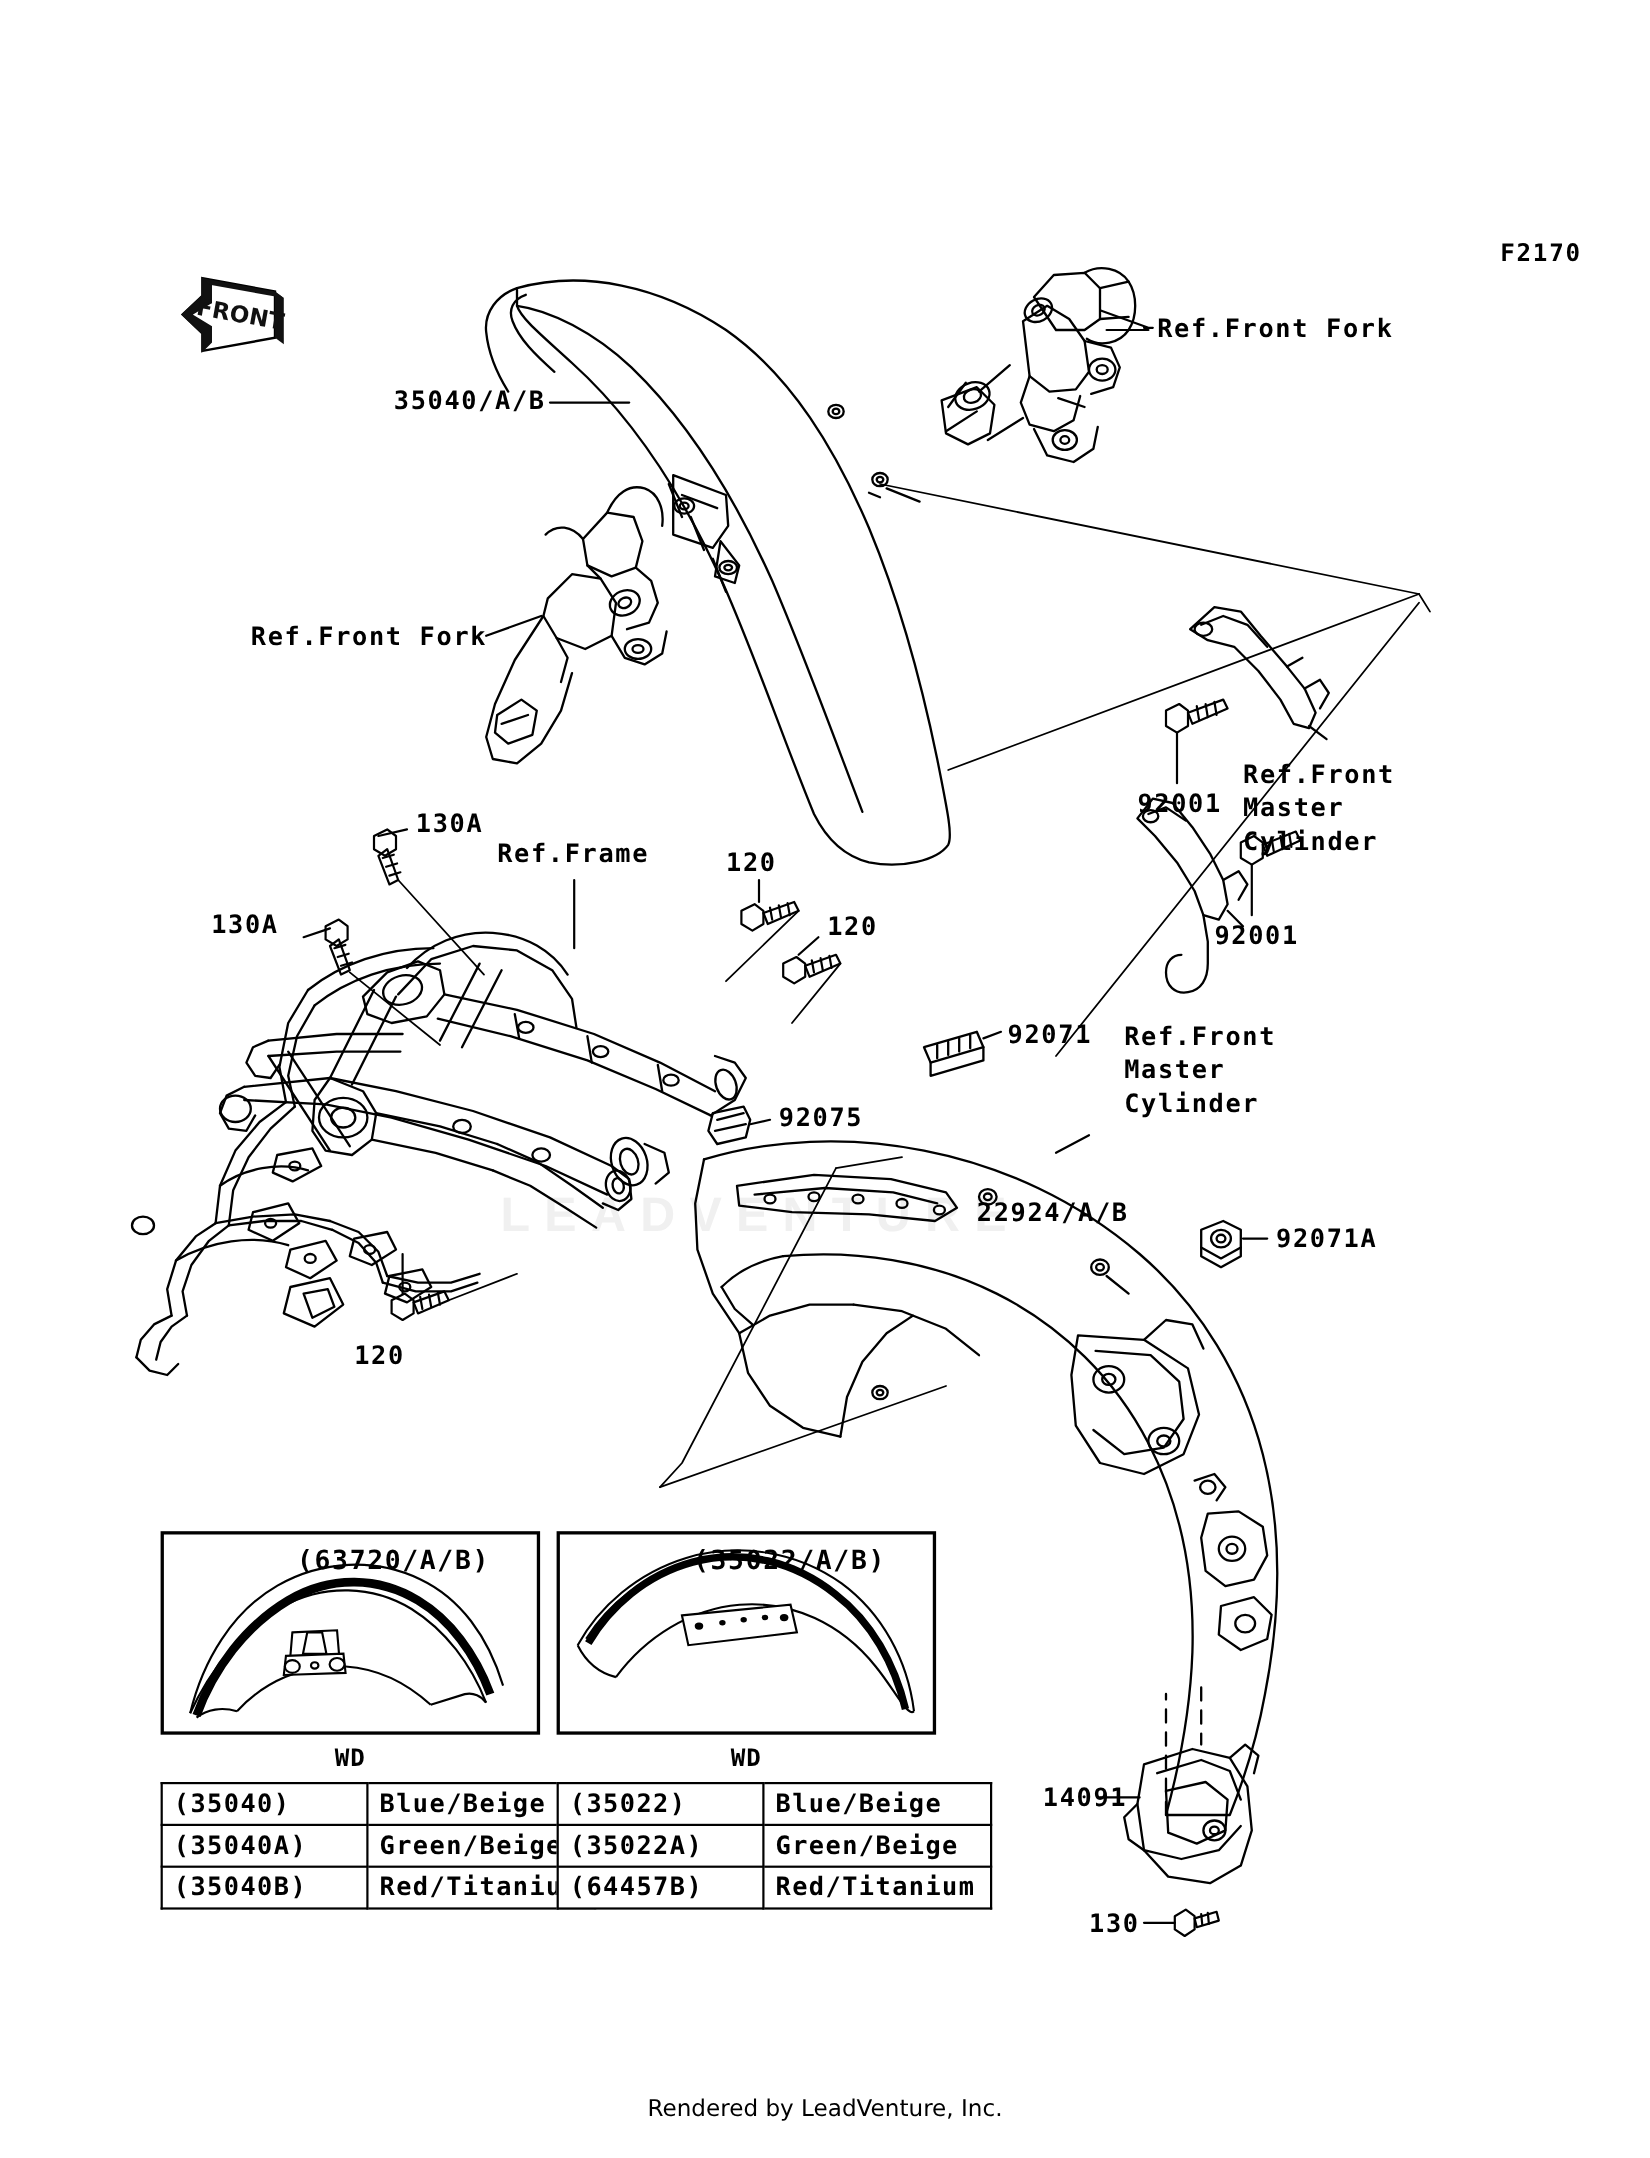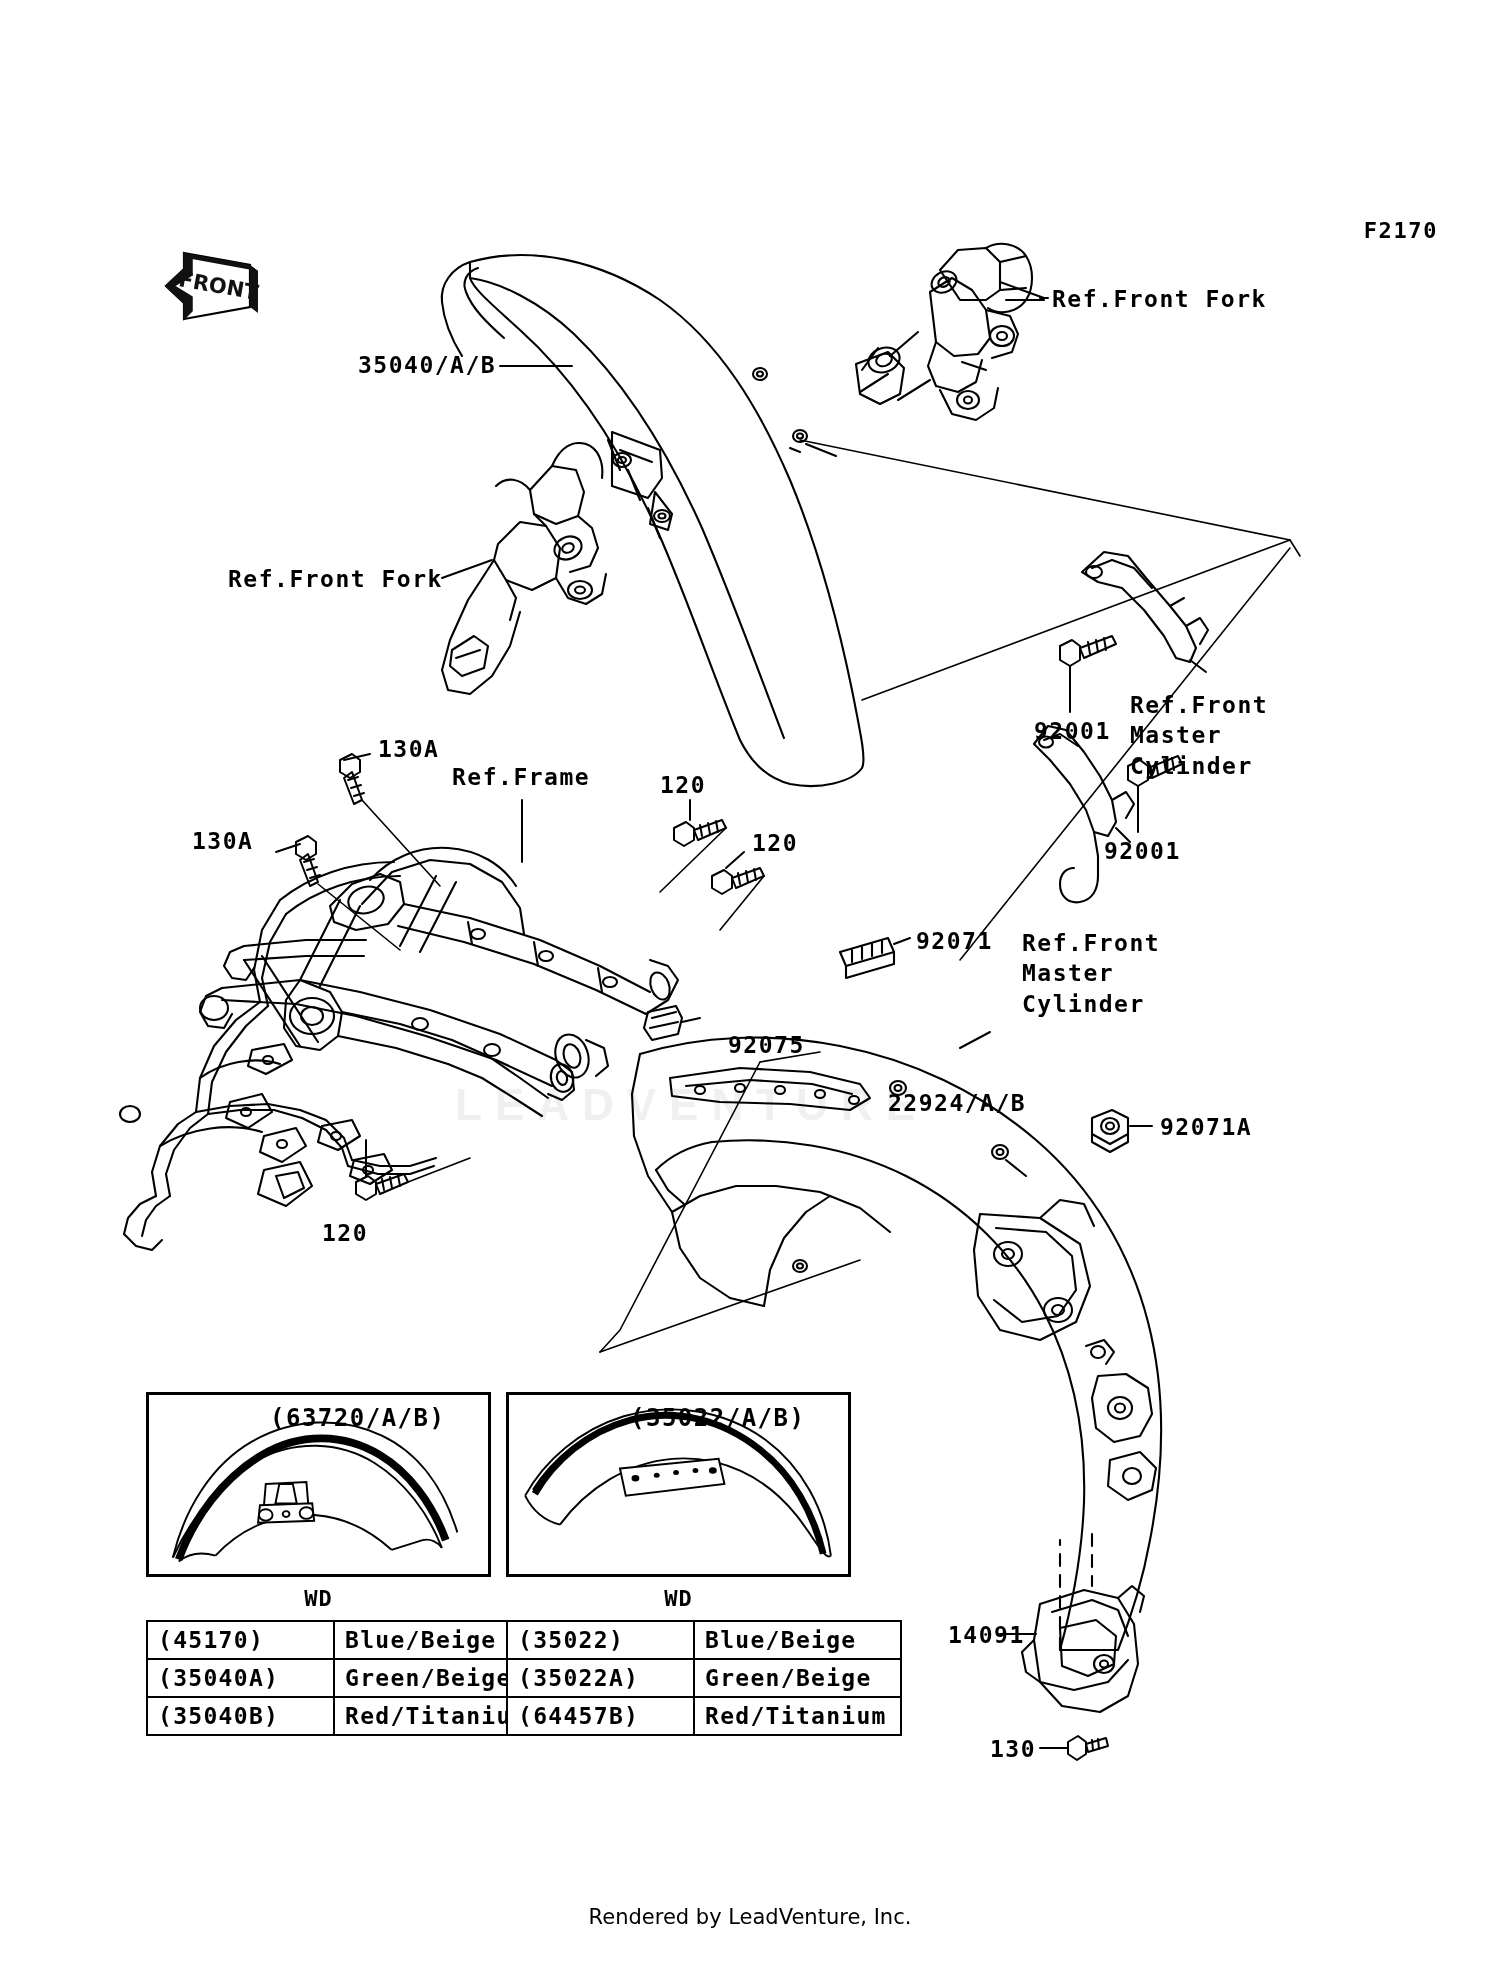--- a/index.html
+++ b/index.html
@@ -493,21 +493,21 @@
   <div class="lbl" style="left:192px; top:826px;">130A</div>
 
   <div class="lbl" style="left:660px; top:770px;">120</div>
 
   <div class="lbl" style="left:752px; top:828px;">120</div>
 
   <div class="lbl" style="left:322px; top:1218px;">120</div>
 
   <div class="lbl" style="left:916px; top:926px;">92071</div>
 
-  <div class="lbl" style="left:708px; top:1030px;margin-left:20px;">92075</div>
+  <div class="lbl" style="left:708px; top:1002px;">92075</div>
 
   <div class="lbl" style="left:888px; top:1088px;">22924/A/B</div>
 
   <div class="lbl" style="left:1160px; top:1112px;">92071A</div>
 
   <div class="lbl" style="left:1034px; top:716px;">92001</div>
 
   <div class="lbl" style="left:1104px; top:836px;">92001</div>
 
   <div class="lbl" style="left:1130px; top:690px;">Ref.Front
@@ -572,21 +572,21 @@
     </svg>
   </div>
   <div class="legend-code" style="left:630px; top:1404px;">(35022/A/B)</div>
 
   <div class="wd-cap" style="left:146px; top:1586px; width:345px;">WD</div>
   <div class="wd-cap" style="left:506px; top:1586px; width:345px;">WD</div>
 
   <table class="ctab" style="left:146px; top:1620px;">
     <tbody>
       <tr>
-        <td class="code">(45170)</td>
+        <td class="code">(35040)</td>
         <td class="name">Blue/Beige</td>
       </tr>
       <tr>
         <td class="code">(35040A)</td>
         <td class="name">Green/Beige</td>
       </tr>
       <tr>
         <td class="code">(35040B)</td>
         <td class="name">Red/Titanium</td>
       </tr>

